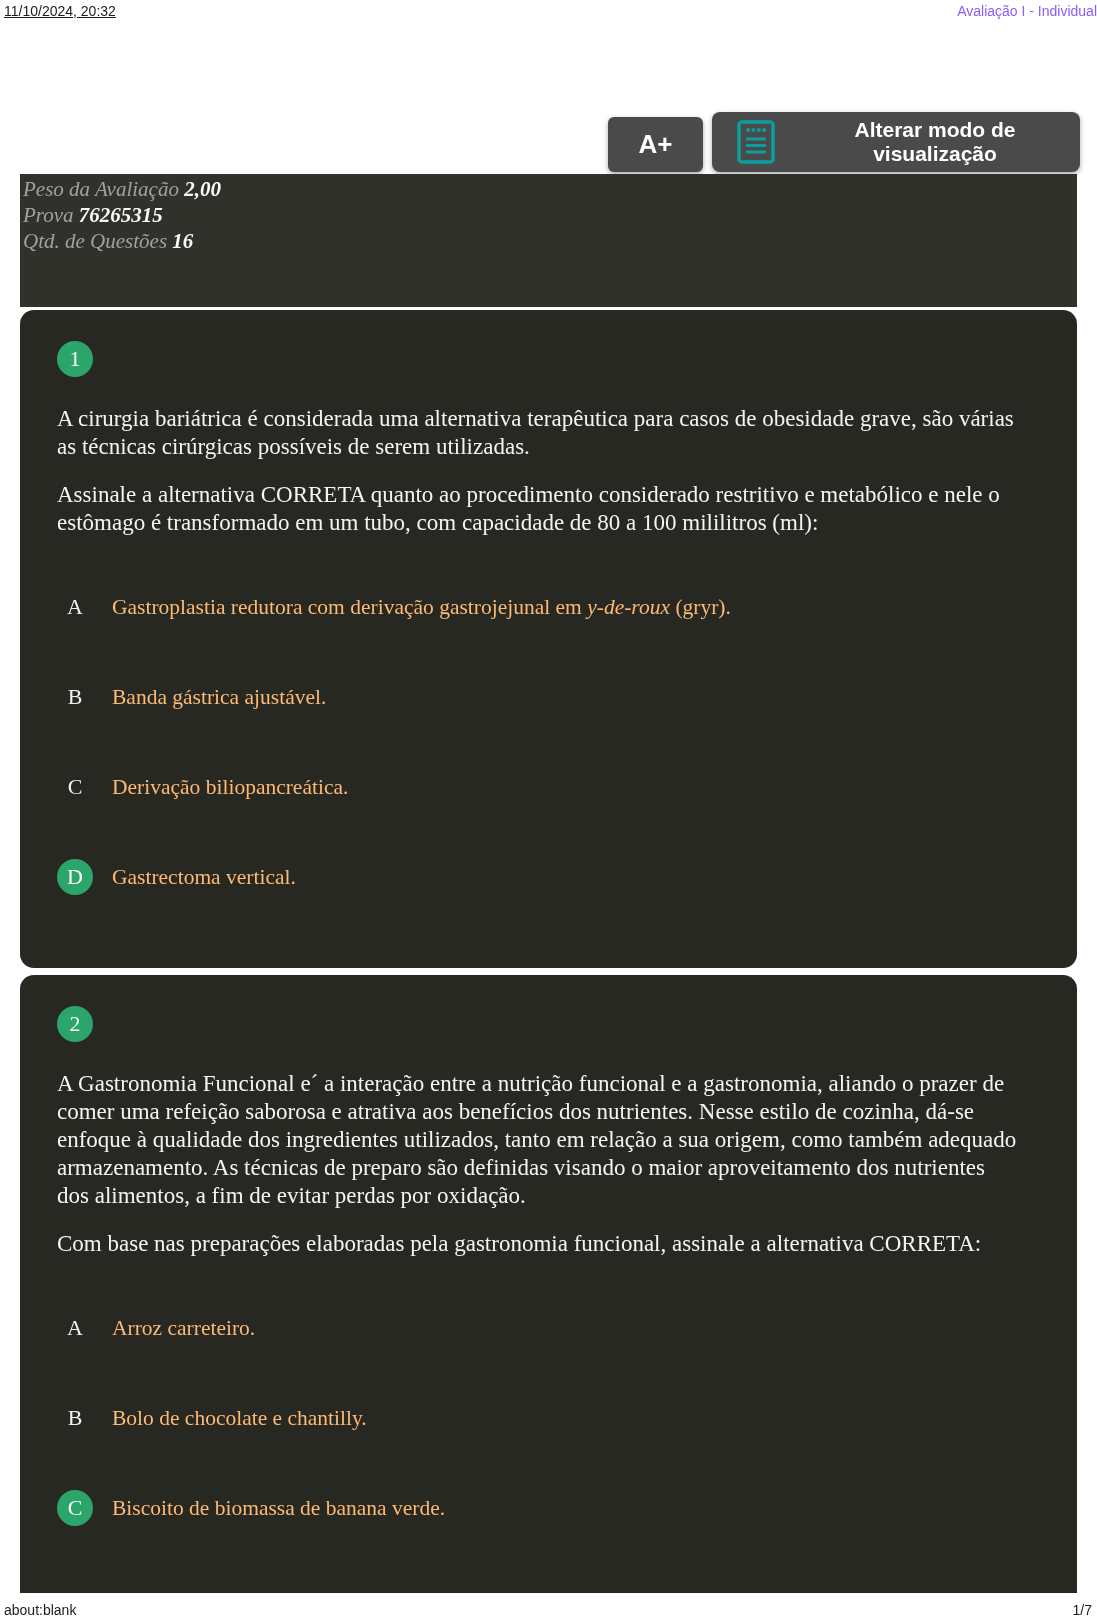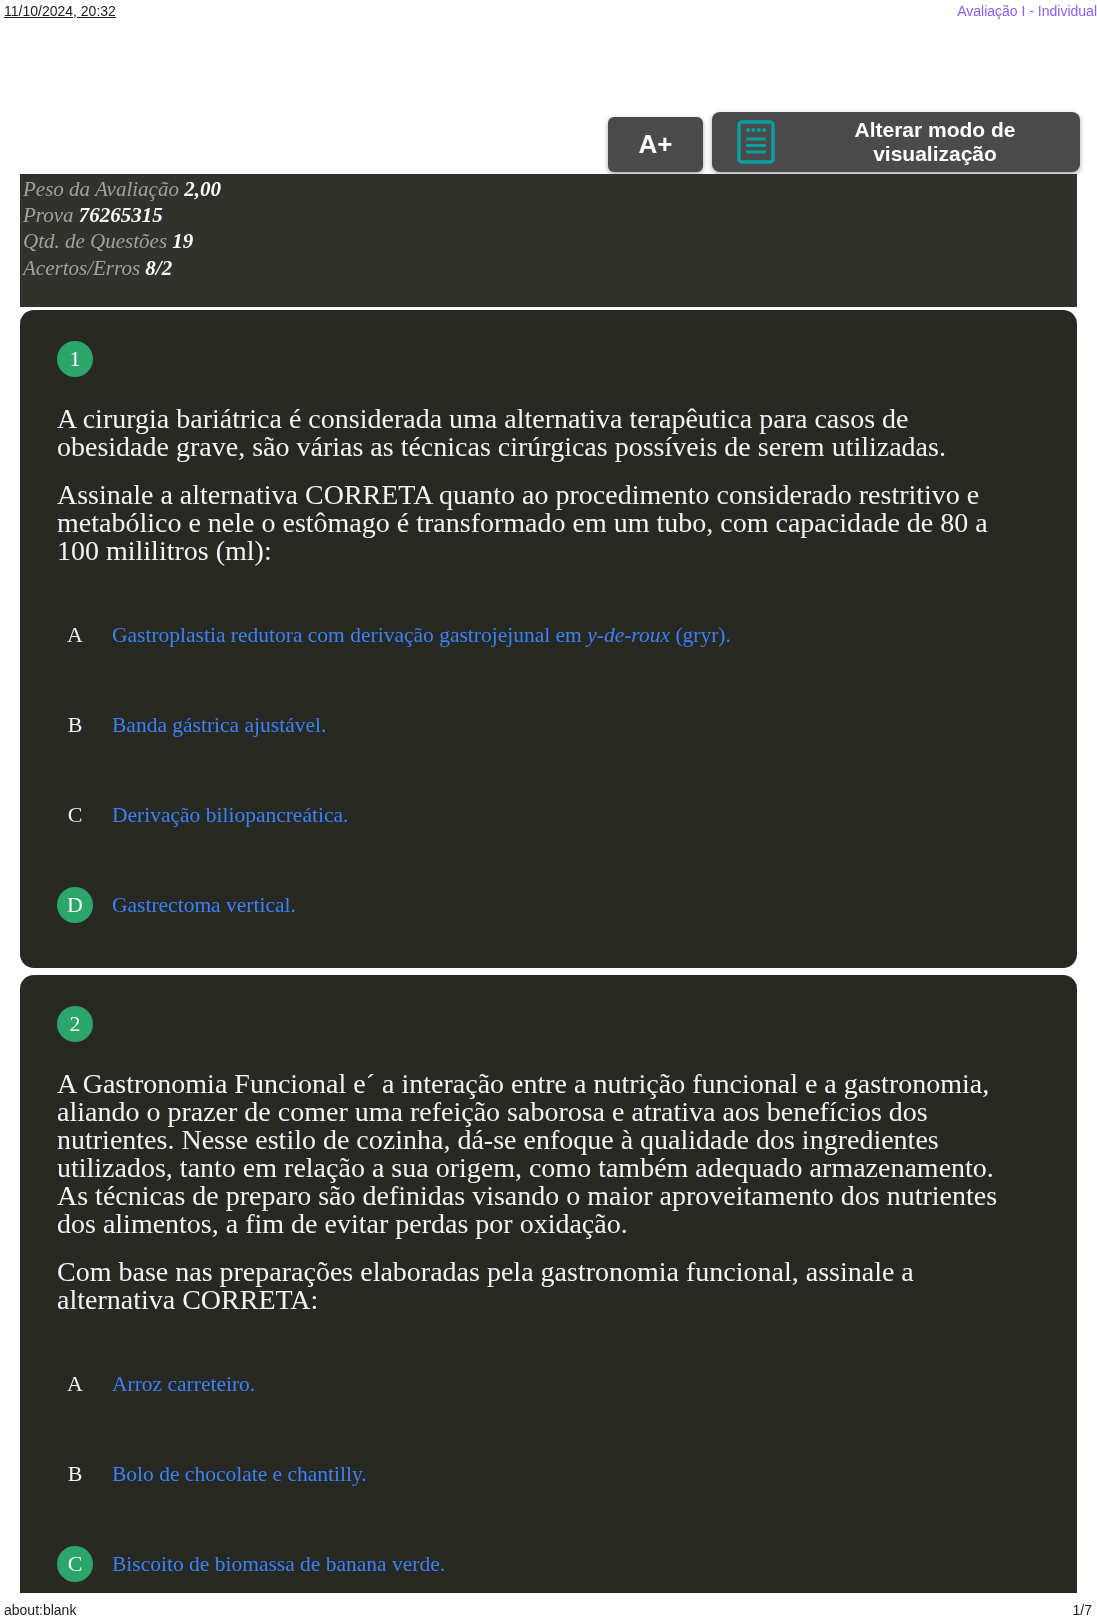--- a/index.html
+++ b/index.html
@@ -87,21 +87,21 @@
     width:36px; height:36px;
     border-radius:50%;
     background:#2ba56a;
     color:#ffffff;
     font-size:22px;
     display:flex; align-items:center; justify-content:center;
   }
   .qtext {
     margin:0;
     color:#f4f4f1;
-    font-size:28px;
+    font-size:23px;
     line-height:28px;
     max-width:968px;
   }
   .qtext.first { margin-top:28px; }
   .qtext.second { margin-top:20px; }
 
   .options { margin-top:52px; }
   .opt {
     display:flex; align-items:center;
     height:36px;
@@ -114,21 +114,21 @@
     color:#f0f0ee;
     flex:0 0 36px;
   }
   .letter.correct {
     background:#2ba56a;
     border-radius:50%;
     color:#ffffff;
   }
   .otext {
     margin-left:19px;
-    color:#3b82f6;
+    color:#fdba74;
     font-size:21.5px;
     line-height:28px;
   }
 </style>
 </head>
 <body>
 
 <span class="ph-left">11/10/2024, 20:32</span>
 <span class="ph-center">Avaliação I - Individual</span>
 
@@ -145,22 +145,21 @@
       <line x1="10" y1="26.5" x2="30" y2="26.5" stroke="#0a9e9e" stroke-width="3"></line>
       <line x1="10" y1="33" x2="30" y2="33" stroke="#0a9e9e" stroke-width="3"></line>
     </svg>
   </span>
   <span>Alterar modo de visualização</span>
 </button>
 
 <div class="summary">
   <div class="srow"><span>Peso da Avaliação </span><span class="svalue">2,00</span></div>
   <div class="srow"><span>Prova </span><span class="svalue">76265315</span></div>
-  <div class="srow"><span>Qtd. de Questões </span><span class="svalue">19</span></div>
-  <div class="srow"><span>Acertos/Erros </span><span class="svalue">8/2</span></div>
+  <div class="srow"><span>Qtd. de Questões </span><span class="svalue">16</span></div>
 </div>
 
 <section class="card card1">
   <div class="qnum">1</div>
   <p class="qtext first">A cirurgia bariátrica é considerada uma alternativa terapêutica para casos de obesidade grave, são várias as técnicas cirúrgicas possíveis de serem utilizadas.</p>
   <p class="qtext second">Assinale a alternativa CORRETA quanto ao procedimento considerado restritivo e metabólico e nele o estômago é transformado em um tubo, com capacidade de 80 a 100 mililitros (ml):</p>
   <div class="options">
     <div class="opt">
       <span class="letter">A</span>
       <span class="otext"><span>Gastroplastia redutora com derivação gastrojejunal em </span><i>y-de-roux</i><span> (gryr).</span></span>

